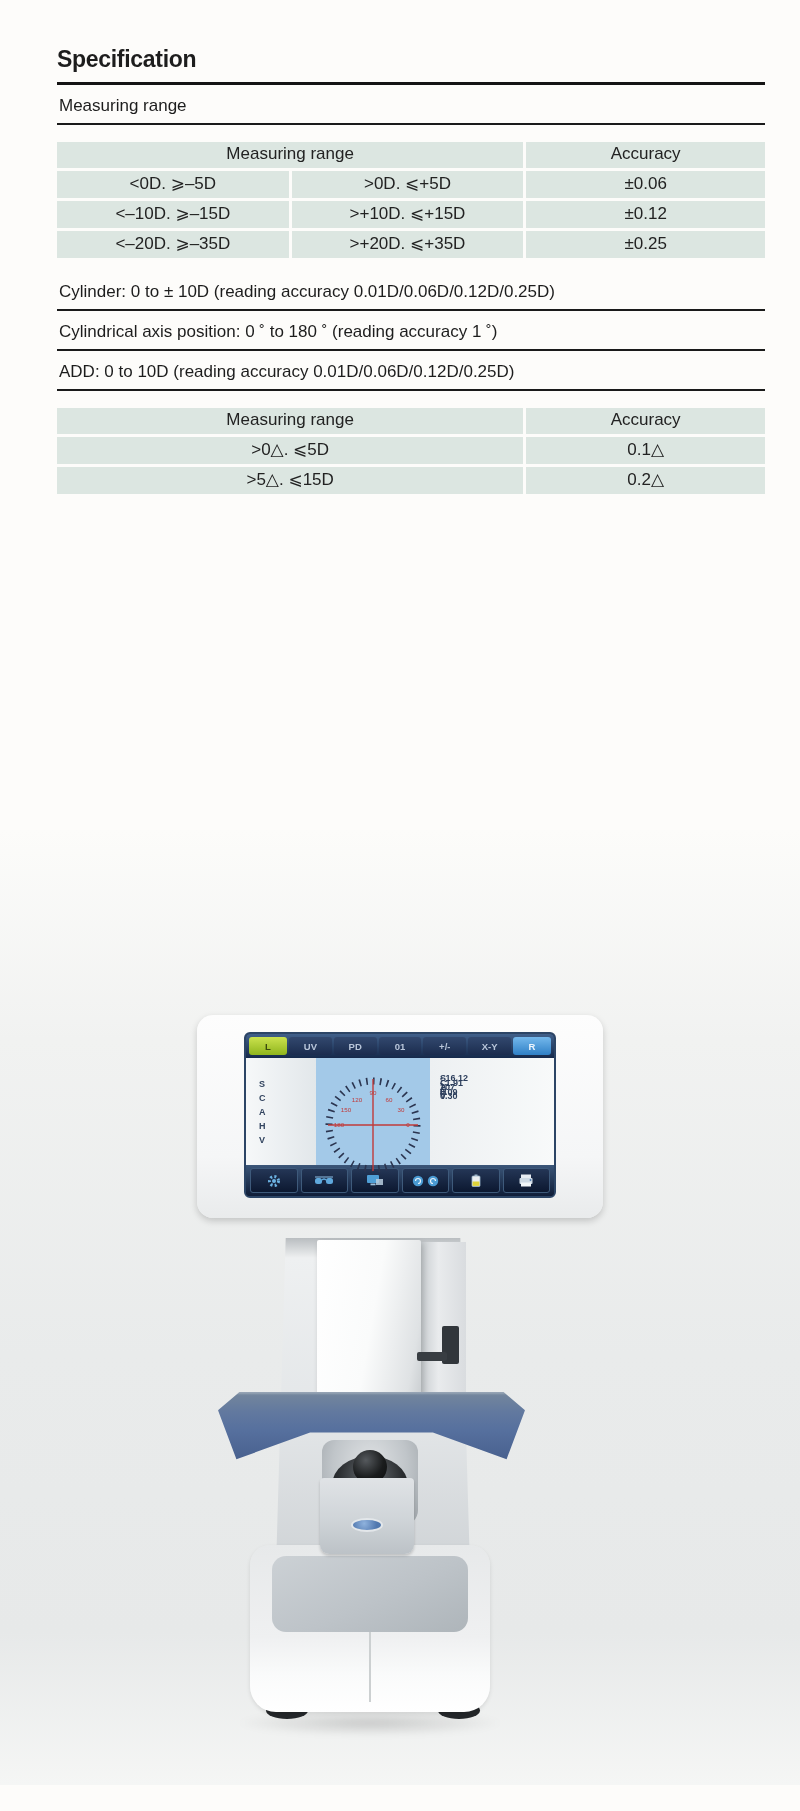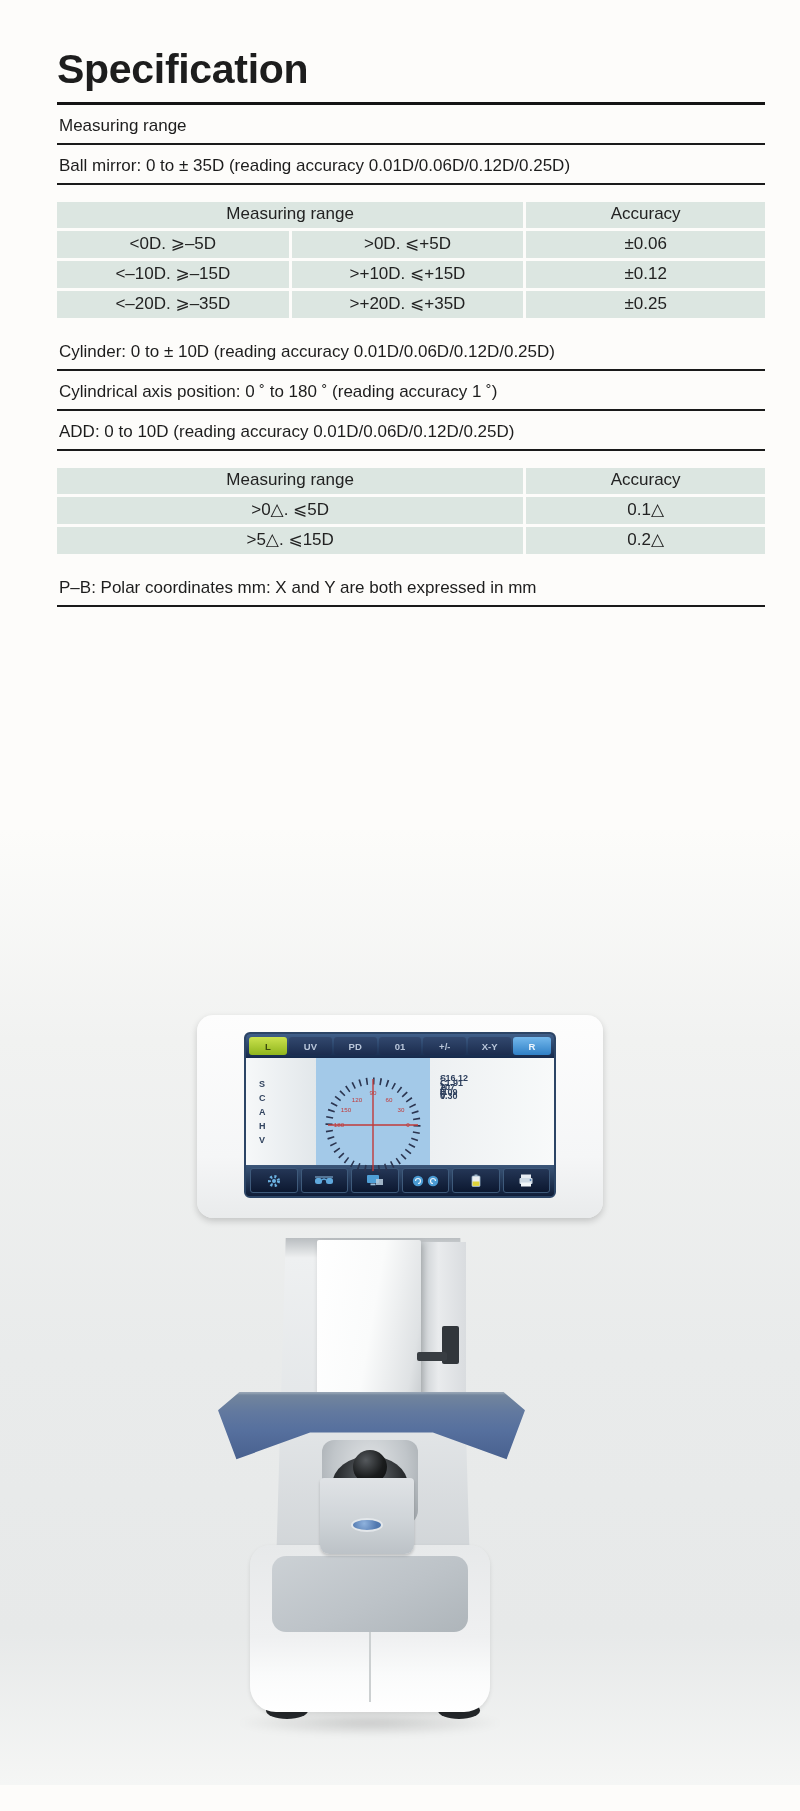--- a/index.html
+++ b/index.html
@@ -3,21 +3,21 @@
 <meta charset="utf-8">
 <style>
   * { box-sizing: border-box; margin: 0; padding: 0; }
   html,body { width:800px; }
   body {
     width:800px; height:1811px; position:relative; overflow:hidden;
     background:#fdfcfa; font-family:"Liberation Sans", sans-serif; color:#1d1d1d;
   }
   
   .content { position:absolute; left:57px; top:46px; width:708px; }
-  h1.title { font-size:41px; font-weight:bold; letter-spacing:-0.3px;
+  h1.title { font-size:23px; font-weight:bold; letter-spacing:-0.3px;
     padding-bottom:9px; border-bottom:3px solid #141414; }
   .spec-line { font-size:17px; padding:11px 2px 7px; border-bottom:2px solid #1a1a1a; }
   table.spec-table { width:calc(100% + 6px); margin:14px -3px 10px;
     border-collapse:separate; border-spacing:3px; table-layout:fixed; }
   table.spec-table td { background:#dce6e1; text-align:center; font-size:17px;
     color:#222; padding:2px 4px 4px; }
   
   .photo { position:absolute; left:0; top:830px; width:800px; height:955px;
     background:linear-gradient(180deg,#fcfcfa 0%,#f1f2f1 22%,#e9ebeb 55%,#e7e9e9 84%,#f5f6f5 100%); }
   .photo * { position:absolute; }
@@ -92,21 +92,20 @@
     border-radius:3px; border:1px solid #3e5a7b; background:linear-gradient(#243656,#0c1830); }
   .icon-btn svg { position:static; }
 </style>
 </head>
 <body>
 
 <div class="content">
   <h1 class="title">Specification</h1>
 
   <div class="spec-line">Measuring range</div>
-  <div class="spec-line">Ball mirror: 0 to ± 35D (reading accuracy 0.01D/0.06D/0.12D/0.25D)</div>
 
   <table class="spec-table">
     <colgroup>
         <col style="width:33%">
         <col style="width:33%">
         <col style="width:34%">
       </colgroup>
     <tbody>
       <tr>
         <td colspan="2">Measuring range</td>
@@ -149,21 +148,20 @@
         <td colspan="2">&gt;0△. ⩽5D</td>
         <td>0.1△</td>
       </tr>
       <tr>
         <td colspan="2">&gt;5△. ⩽15D</td>
         <td>0.2△</td>
       </tr>
     </tbody>
   </table>
 
-  <div class="spec-line">P–B: Polar coordinates mm: X and Y are both expressed in mm</div>
 </div>
 
 <div class="photo">
   <div class="floor-shadow"></div>
   <div class="foot l"></div>
   <div class="foot r"></div>
   <div class="tower"></div>
   <div class="slot"></div>
   <div class="lens-housing"></div>
   <div class="lever-v"></div>

